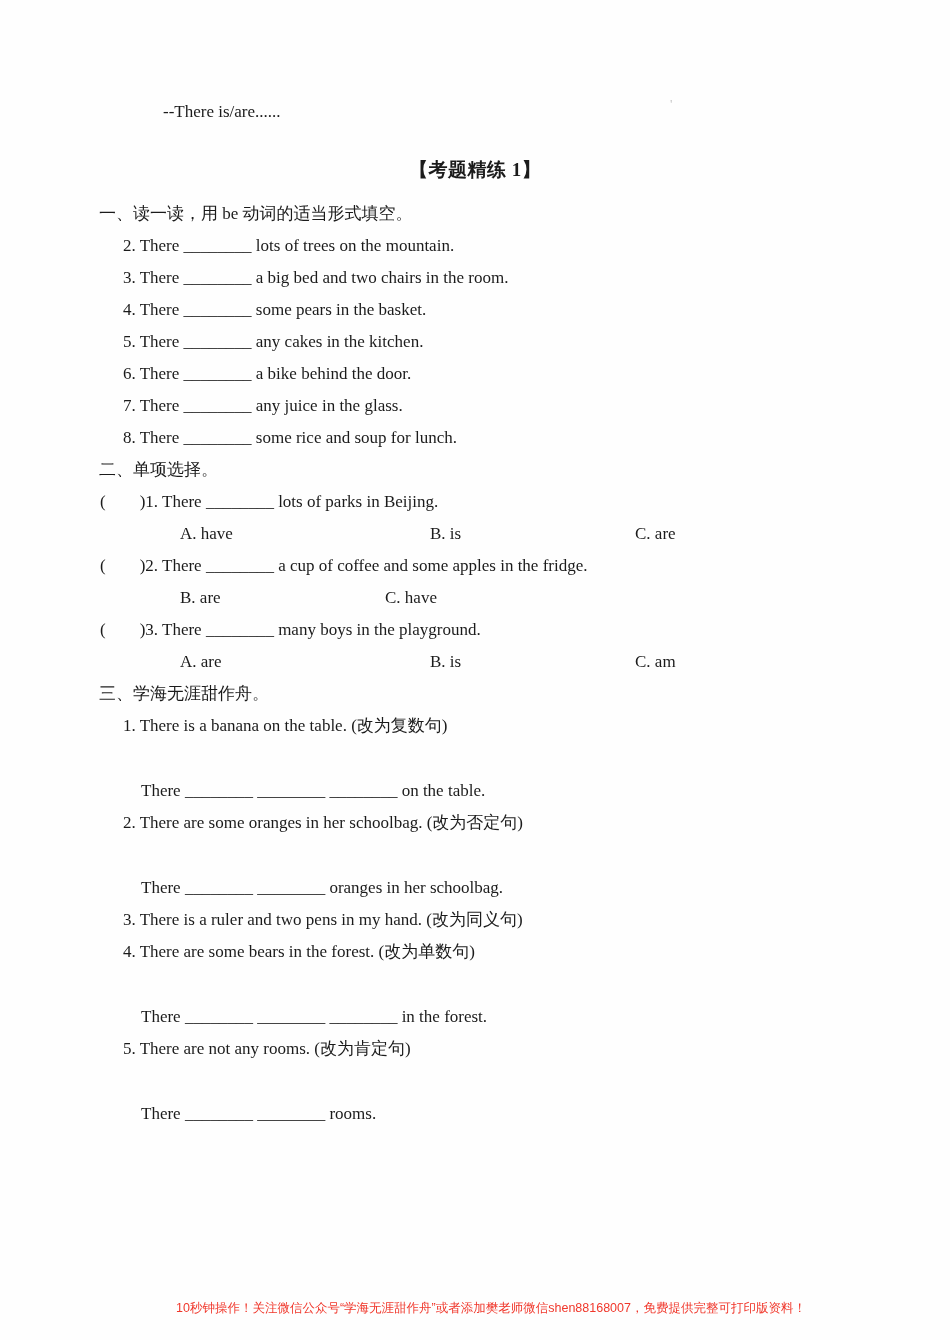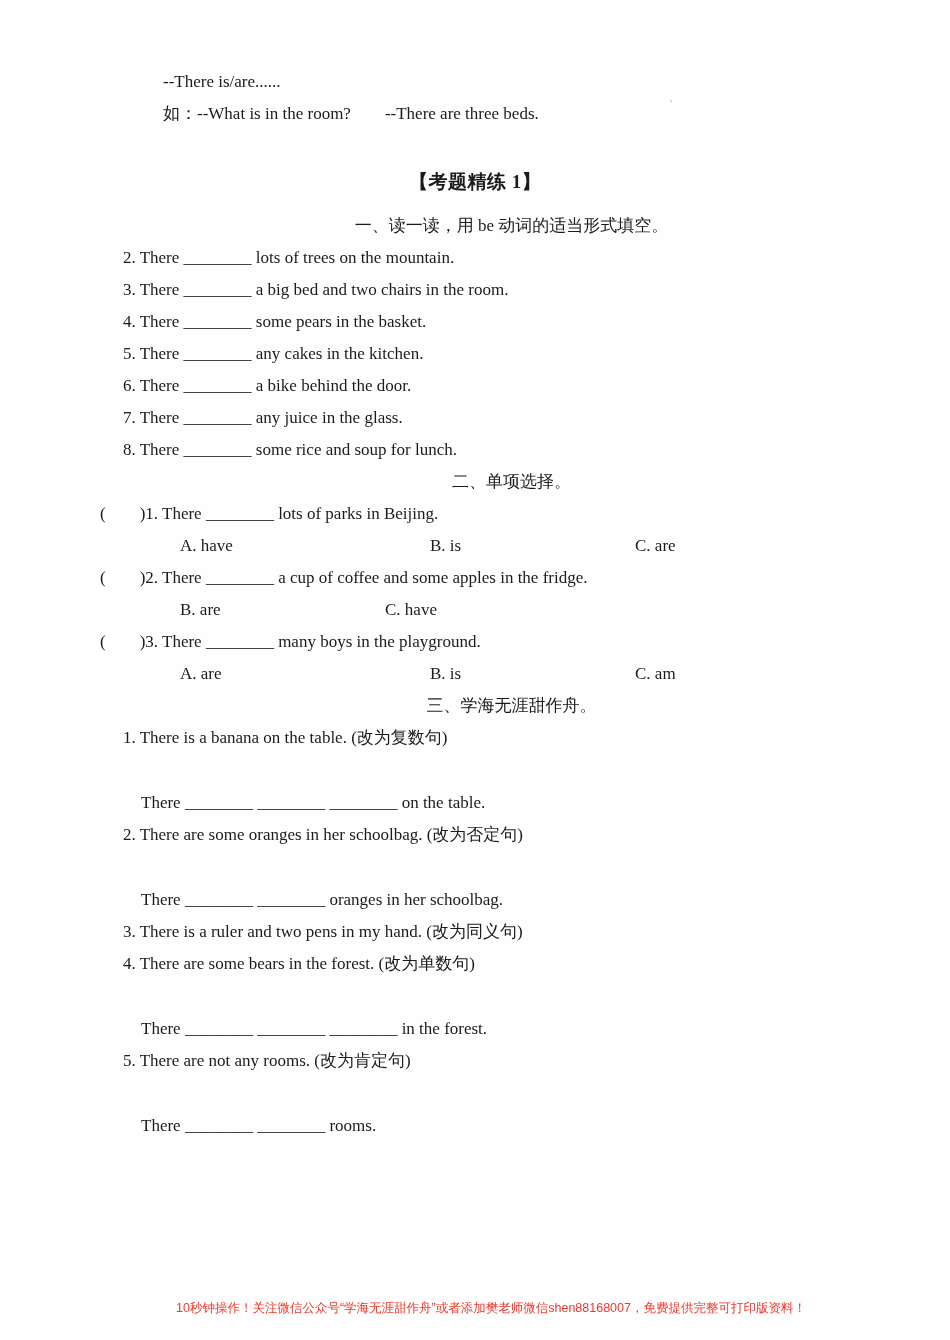--- a/index.html
+++ b/index.html
@@ -8,37 +8,36 @@
     position: relative;
     width: 950px;
     height: 1340px;
     margin: 0 auto;
     background: #fefefe;
     font-family: "Liberation Serif", "DejaVu Serif", serif;
     color: #1b1b1b;
     font-size: 17px;
     overflow: hidden;
   }
-  .content { padding-top: 66px; }
+  .content { padding-top: 96px; }
   .line { line-height: 32px; white-space: pre-wrap; }
   .intro-line { margin-left: 163px; }
   .heading {
-    margin-top: 36px;
+    margin-top: 26px;
     text-align: center;
     font-size: 19px;
     font-weight: bold;
     line-height: 32px;
     letter-spacing: 0.5px;
   }
   .sec-title {
-    margin-left: 73px;
+    margin-left: 99px;
     margin-top: 12px;
     line-height: 32px;
     white-space: pre-wrap;
-    text-align: center;
   }
   .sec-title.flow { margin-top: 0; }
   .s1-item { margin-left: 123px; }
   .q-stem { margin-left: 100px; }
   .opt-row {
     margin-left: 180px;
     line-height: 32px;
     display: flex;
   }
   .opt { white-space: pre-wrap; }
@@ -67,21 +66,20 @@
 </style>
 </head>
 <body>
 
 <div class="page">
   <span class="stray">'</span>
 
   <div class="content">
 
     <div class="line intro-line">--There is/are......</div>
-    <div class="line intro-line">如：--What is in the room?        --There are three beds.</div>
 
     <div class="heading">【考题精练 1】</div>
 
     <div class="sec-title">一、读一读，用 be 动词的适当形式填空。</div>
 
     <div>
       <div class="line s1-item">2. There ________ lots of trees on the mountain.</div>
       <div class="line s1-item">3. There ________ a big bed and two chairs in the room.</div>
       <div class="line s1-item">4. There ________ some pears in the basket.</div>
       <div class="line s1-item">5. There ________ any cakes in the kitchen.</div>

